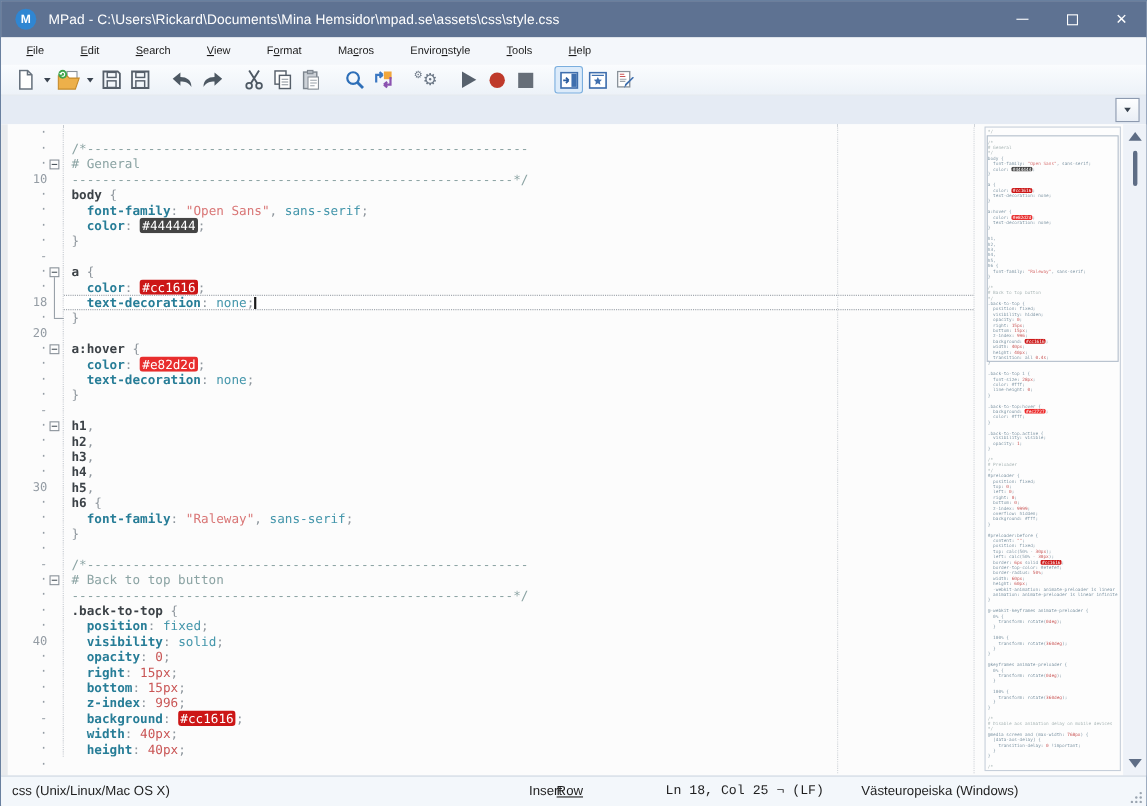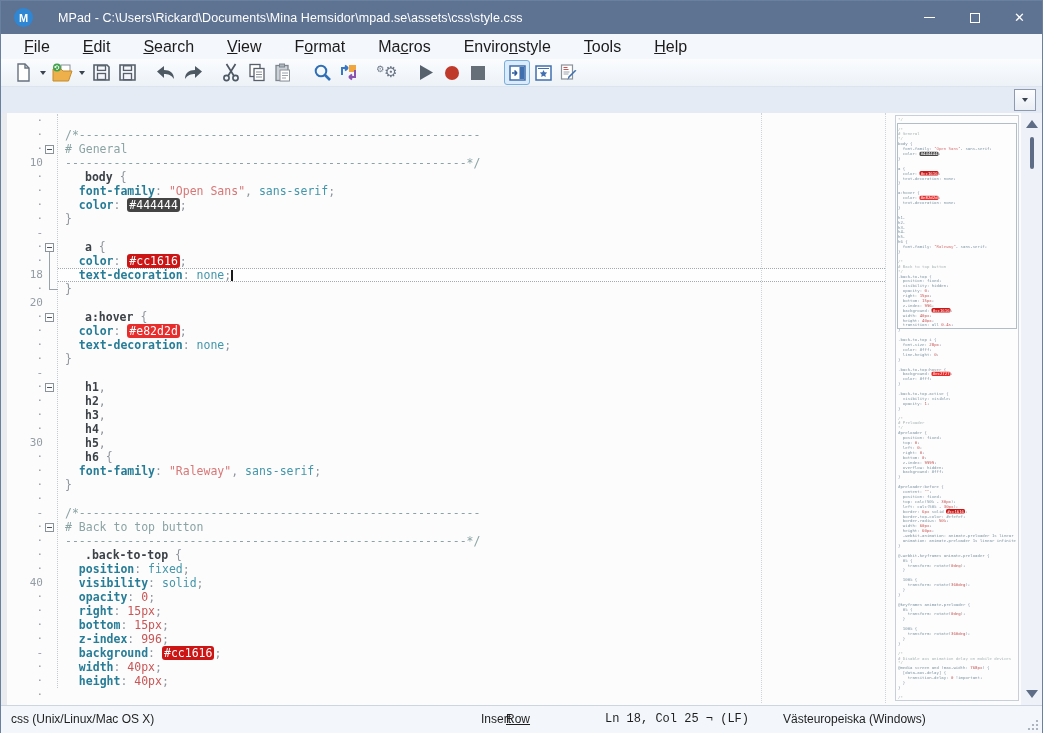--- a/index.html
+++ b/index.html
@@ -6,31 +6,31 @@
   html,body { width:1043px; height:733px; overflow:hidden; background:#fff;
     font-family:"Liberation Sans", sans-serif; }
   #window { position:relative; width:1043px; height:733px; border:1px solid #69809f; background:#fcfcfc; }
 
   
   #titlebar { position:absolute; left:0; top:0; width:1041px; height:33px; background:#5e7292;
     display:flex; align-items:center; }
   #logo { width:19px; height:19px; border-radius:50%; background:#2f86d2; color:#fff;
     font-size:11px; font-weight:bold; display:flex; align-items:center; justify-content:center;
     margin-left:13px; }
-  #title-text { color:#fff; font-size:12.5px; margin-left:25px; letter-spacing:.1px; }
+  #title-text { color:#fff; font-size:12.5px; margin-left:11px; letter-spacing:.1px; }
   #win-controls { margin-left:auto; display:flex; height:33px; }
   .wbtn { width:45px; height:33px; display:flex; align-items:center; justify-content:center; color:#fff; }
   .min-glyph { width:11px; height:1px; background:#fff; display:block; }
   .max-glyph { width:10px; height:10px; border:1px solid #fff; display:block; }
   .close-glyph { font-size:13px; line-height:1; }
 
   
   #menubar { position:absolute; left:0; top:33px; width:1041px; height:25px; background:#f4f7fb;
     display:flex; align-items:center; padding-left:12px; }
-  .mi { font-size:16px; color:#1b1b1b; padding:4px 11px; margin-right:11px; white-space:nowrap; }
+  .mi { font-size:10px; color:#1b1b1b; padding:4px 11px; margin-right:11px; white-space:nowrap; }
   .mi .k { text-decoration:underline; }
 
   
   #toolbar { position:absolute; left:0; top:58px; width:1041px; height:28px;
     background:linear-gradient(#fafcfe,#edf2f8); border-bottom:1px solid #dde4ec;
     display:flex; align-items:center; padding-left:9px; }
   .tbtn { width:26px; height:25px; display:flex; align-items:center; justify-content:center; }
   .tbtn.narrow { width:13px; }
   .tbtn.pressed { border:1px solid #7aaede; background:#dcebfa; border-radius:3px; }
   .gap { width:13px; height:1px; }
@@ -59,21 +59,21 @@
   .fold { position:absolute; right:3px; top:2.5px; width:9px; height:9px; border:1px solid #8a929a;
     background:#fdfdfd; }
   .fold::after { content:""; position:absolute; left:1px; right:1px; top:3px; border-top:1px solid #4d565e; }
   #code-lines { position:absolute; left:56px; top:1px; width:828px; border-left:1px dotted #c5cad0; }
   .cl { height:14px; line-height:14px; font:11.5px "DejaVu Sans Mono", monospace;
     white-space:pre; padding-left:7px; overflow:hidden; }
   .cl.cur { border-top:1px dotted #a3a9b0; border-bottom:1px dotted #a3a9b0; line-height:12px; background:#fefefe; }
   .caret { display:inline-block; width:1.5px; height:11px; background:#1a1a1a; vertical-align:-2px; }
 
   .tk-com { color:#8ba3a3; }
-  .tk-sel { color:#3c4247; font-weight:bold;margin-left:20px; }
+  .tk-sel { color:#3c4247; font-weight:bold; }
   .tk-pun { color:#8e969d; }
   .tk-prop { color:#277d97; font-weight:bold; }
   .tk-val { color:#4496ab; }
   .tk-str { color:#d97676; }
   .tk-num { color:#c95555; }
   .tk-pln { color:#4a4a4a; }
   .tk-k { color:#7e95a4; }
   .tk-sw4 { background:#444444; color:#fff; border-radius:3px; padding:0 2px; }
   .tk-swc { background:#cc1616; color:#fff; border-radius:3px; padding:0 2px; }
   .tk-swe { background:#e82d2d; color:#fff; border-radius:3px; padding:0 2px; }

